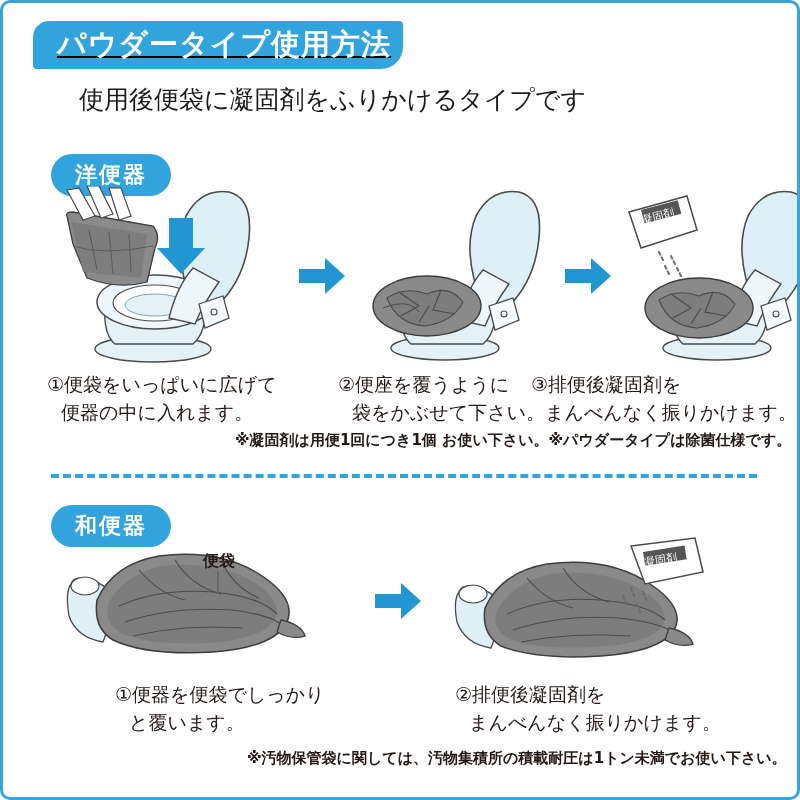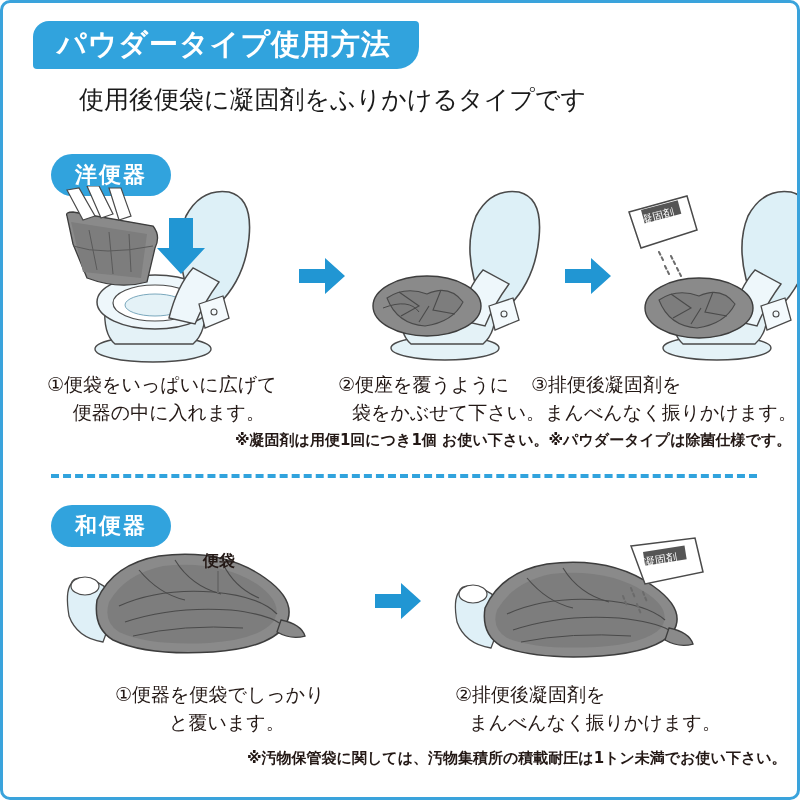--- a/index.html
+++ b/index.html
@@ -24,28 +24,29 @@
     background: #ffffff;
     overflow: hidden;
   }
 
   
   .title-banner {
     position: absolute;
     left: 30px;
     top: 18px;
     height: 48px;
-    padding: 0 28px 0 24px;
+    padding: 0 12px 0 24px;
     display: flex;
     align-items: center;
     background: #31a3dd;
     border-top-left-radius: 16px;
     border-bottom-right-radius: 22px;
     border-top-right-radius: 4px;
     border-bottom-left-radius: 4px;
+    text-decoration: underline;
   }
   .title-banner .title-text {
     color: #ffffff;
     font-size: 29px;
     font-weight: bold;
     letter-spacing: 1px;
     white-space: nowrap;
   }
 
   
@@ -105,21 +106,21 @@
   }
 
   
   .caption {
     position: absolute;
     font-size: 19px;
     color: #231815;
     line-height: 1.45;
     white-space: nowrap;
   }
-  .caption .l2 { display: block; padding-left: 14px; text-align: center; }
+  .caption .l2 { display: block; padding-left: 14px; }
 
   #cap-w1 { left: 44px; top: 368px; }
   #cap-w2 { left: 300px; top: 368px; margin-left: 35px; }
   #cap-w3 { left: 528px; top: 368px; }
   #cap-j1 { left: 112px; top: 678px; }
   #cap-j2 { left: 452px; top: 678px; }
 
   
   .note {
     position: absolute;

